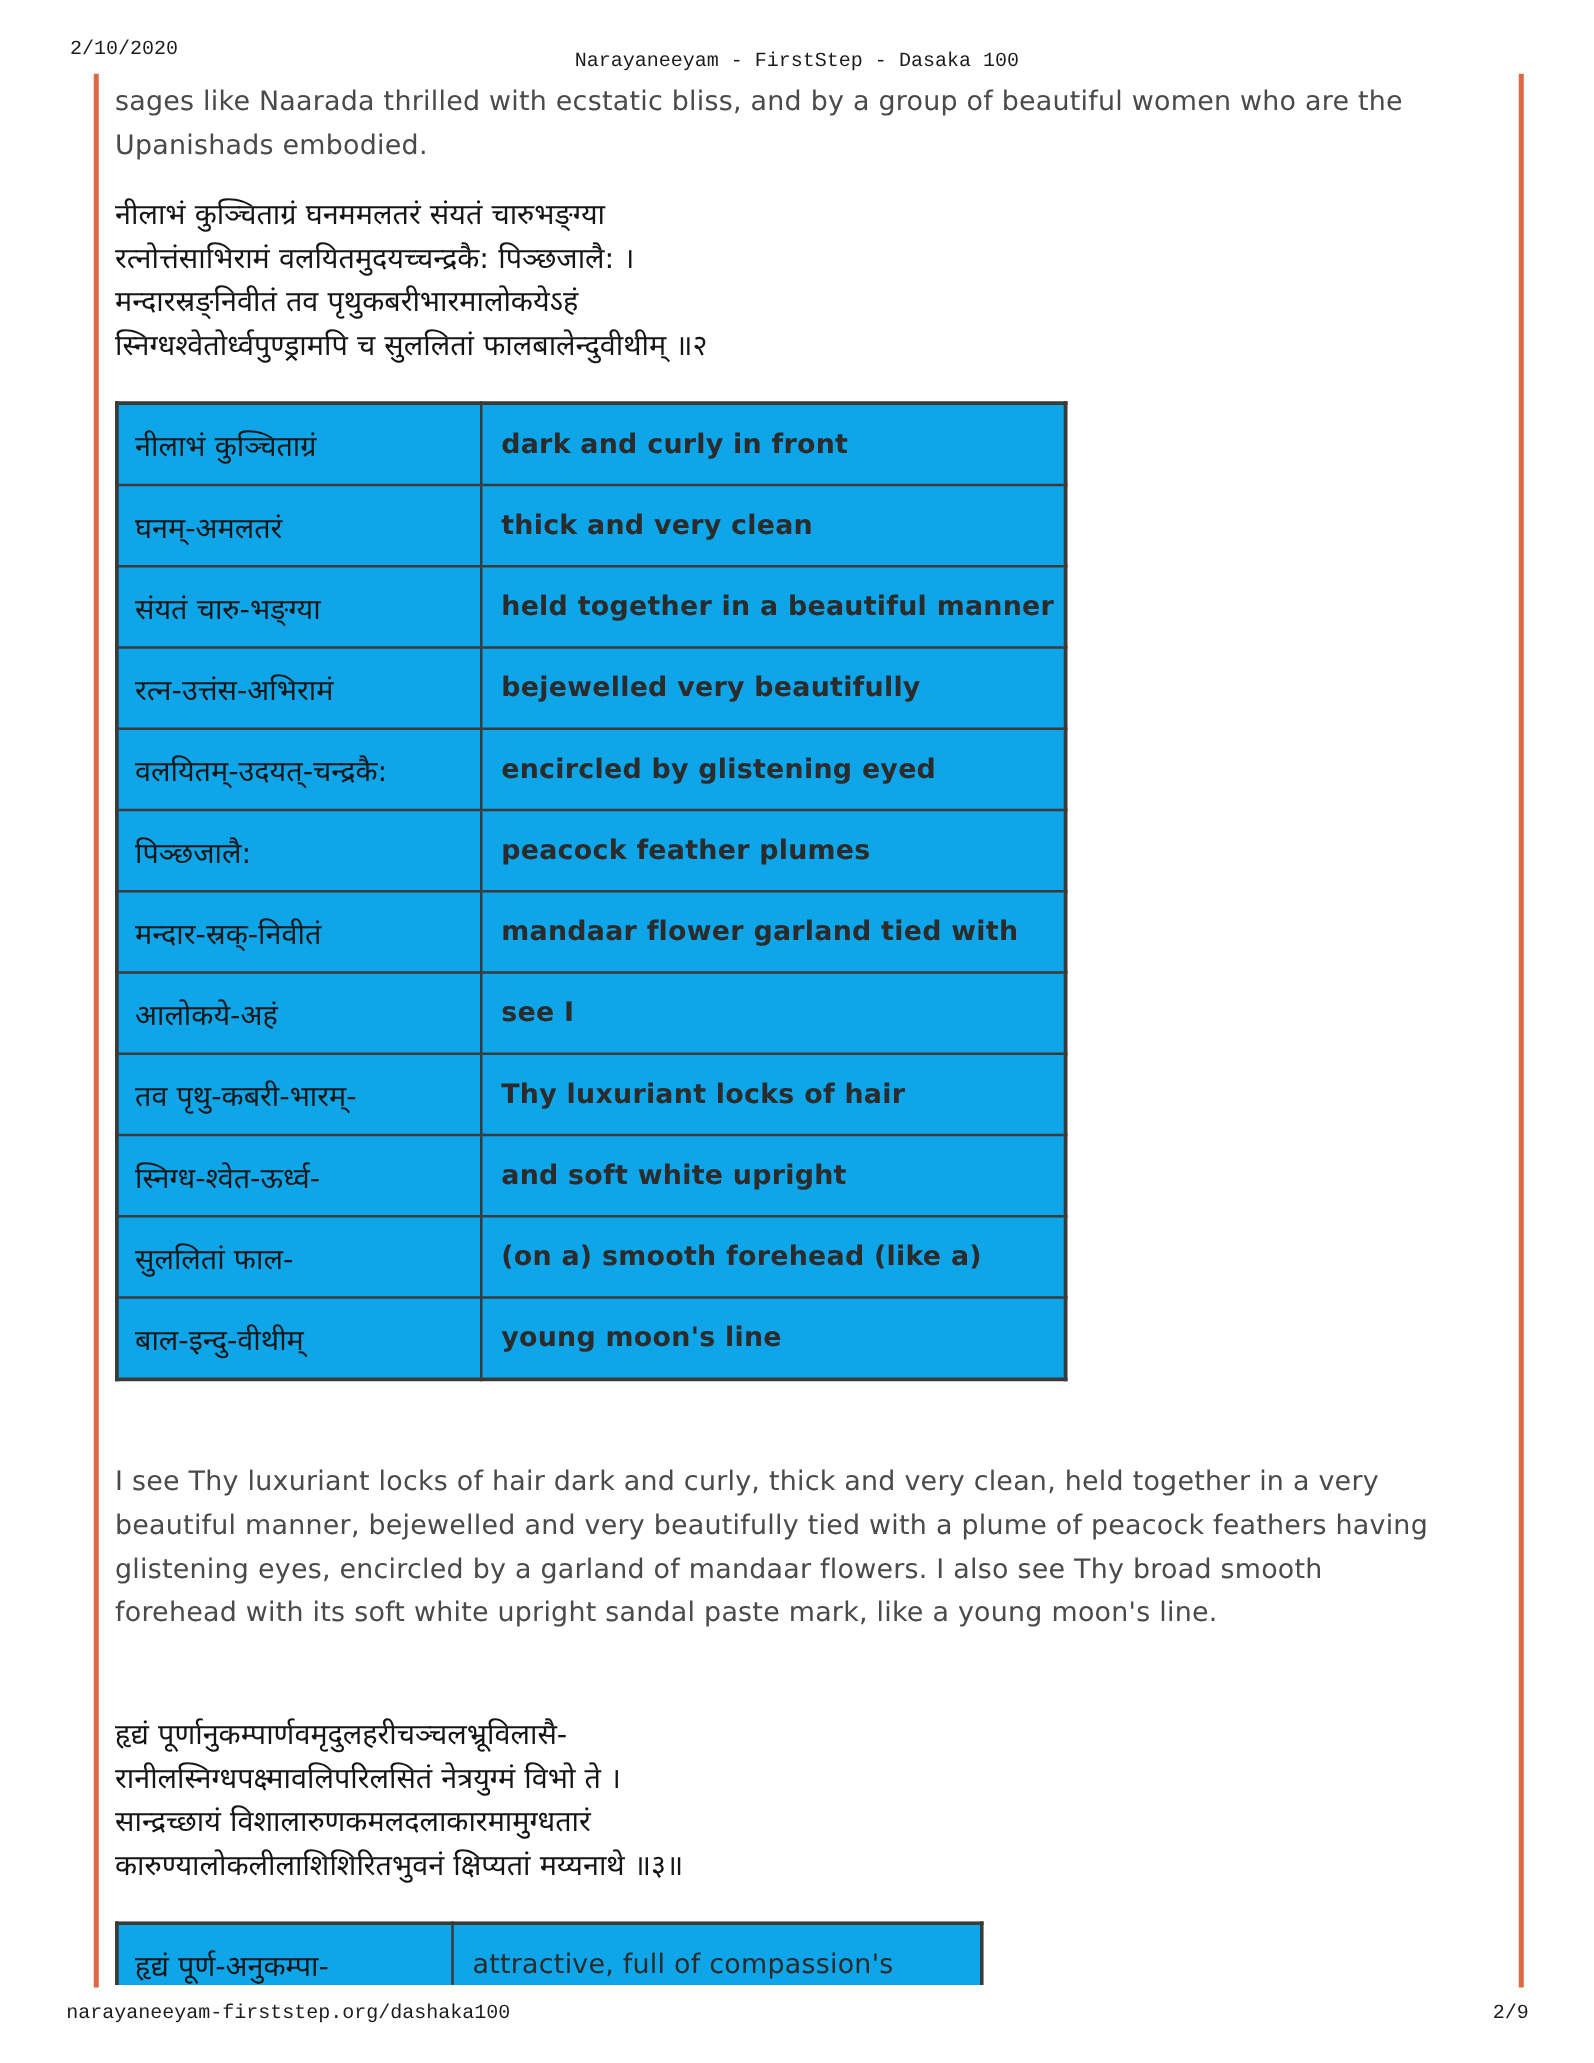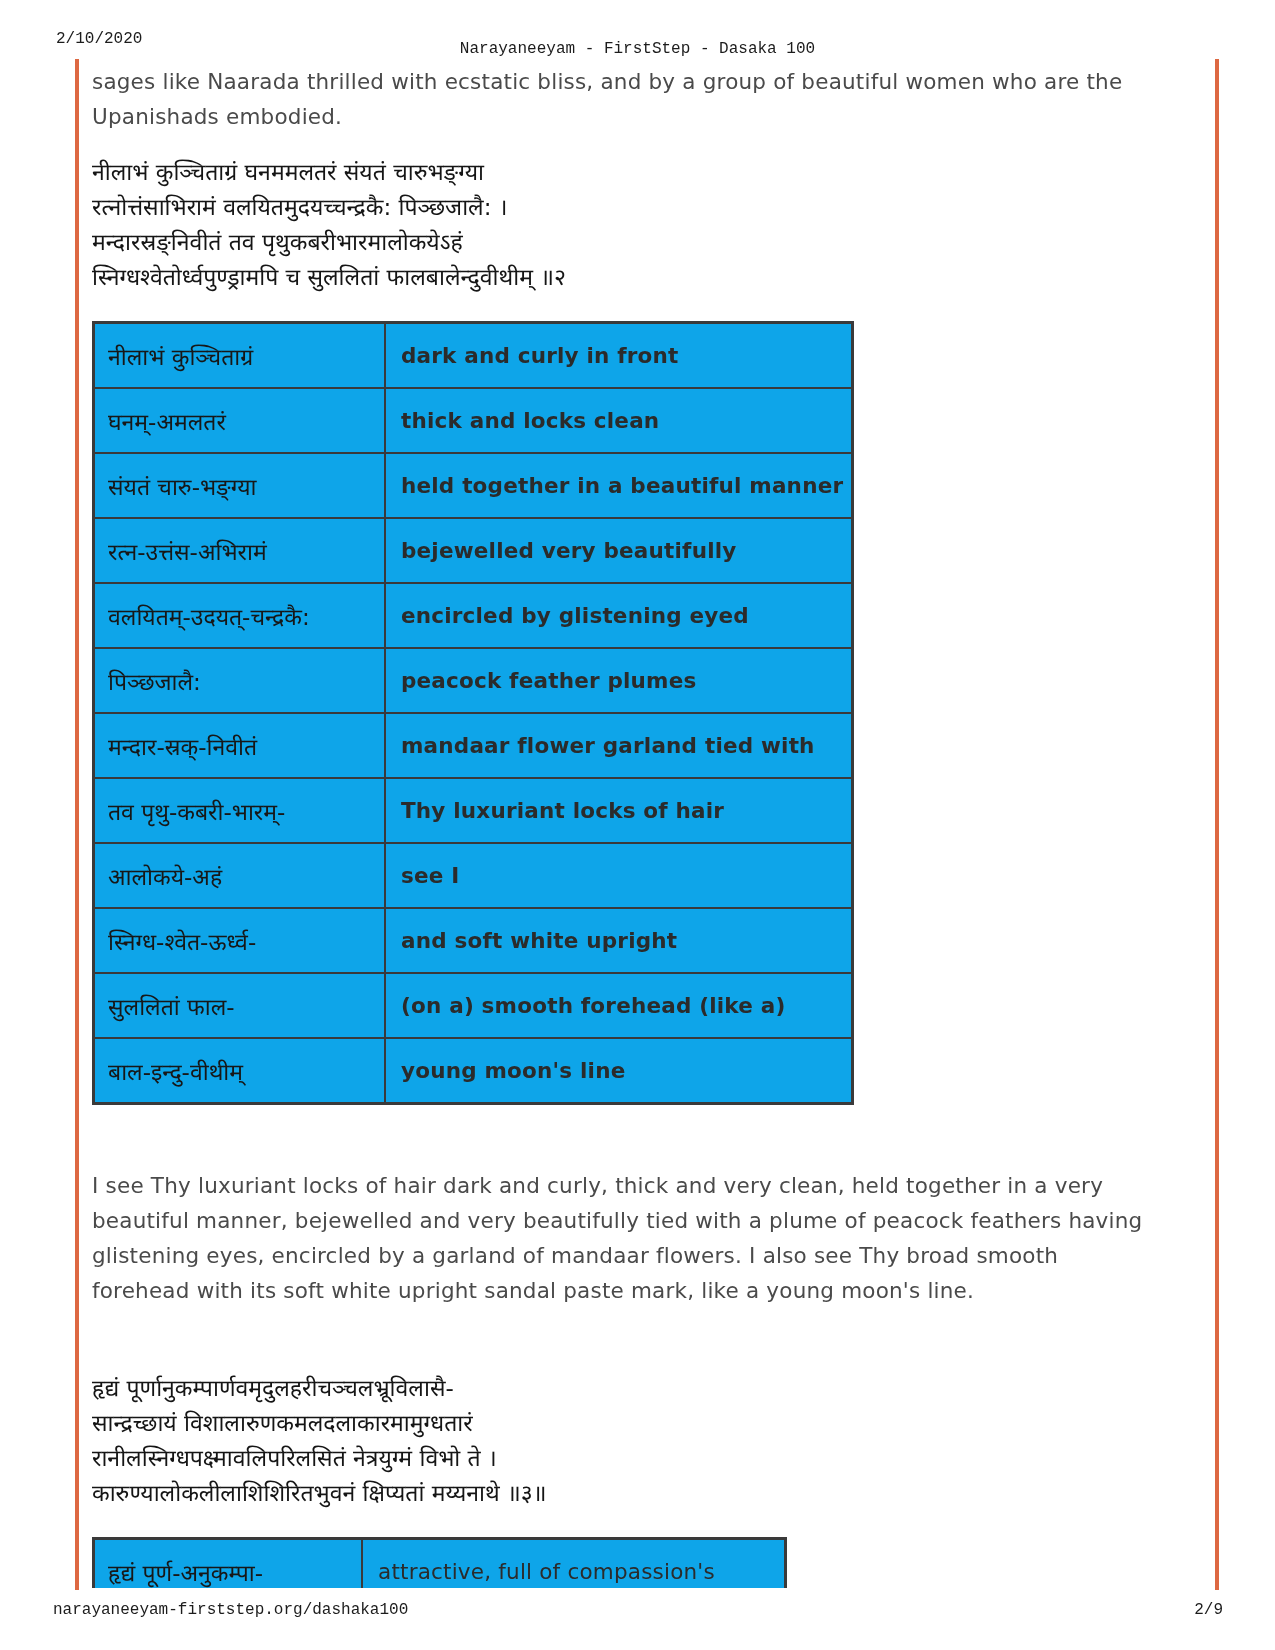--- a/index.html
+++ b/index.html
@@ -74,21 +74,21 @@
 
   <div class="gloss-wrap1">
     <table class="gloss t1">
       <tbody>
         <tr>
           <td class="sa">नीलाभं कुञ्चिताग्रं</td>
           <td class="en">dark and curly in front</td>
         </tr>
         <tr>
           <td class="sa">घनम्-अमलतरं</td>
-          <td class="en">thick and locks clean</td>
+          <td class="en">thick and very clean</td>
         </tr>
         <tr>
           <td class="sa">संयतं चारु-भङ्ग्या</td>
           <td class="en">held together in a beautiful manner</td>
         </tr>
         <tr>
           <td class="sa">रत्न-उत्तंस-अभिरामं</td>
           <td class="en">bejewelled very beautifully</td>
         </tr>
         <tr>
@@ -97,26 +97,26 @@
         </tr>
         <tr>
           <td class="sa">पिञ्छजालै:</td>
           <td class="en">peacock feather plumes</td>
         </tr>
         <tr>
           <td class="sa">मन्दार-स्रक्-निवीतं</td>
           <td class="en">mandaar flower garland tied with</td>
         </tr>
         <tr>
+          <td class="sa">आलोकये-अहं</td>
+          <td class="en">see I</td>
+        </tr>
+        <tr>
           <td class="sa">तव पृथु-कबरी-भारम्-</td>
           <td class="en">Thy luxuriant locks of hair</td>
-        </tr>
-        <tr>
-          <td class="sa">आलोकये-अहं</td>
-          <td class="en">see I</td>
         </tr>
         <tr>
           <td class="sa">स्निग्ध-श्वेत-ऊर्ध्व-</td>
           <td class="en">and soft white upright</td>
         </tr>
         <tr>
           <td class="sa">सुललितां फाल-</td>
           <td class="en">(on a) smooth forehead (like a)</td>
         </tr>
         <tr>
@@ -124,22 +124,22 @@
           <td class="en">young moon's line</td>
         </tr>
       </tbody>
     </table>
   </div>
 
   <div class="para translation">I see Thy luxuriant locks of hair dark and curly, thick and very clean, held together in a very beautiful manner, bejewelled and very beautifully tied with a plume of peacock feathers having glistening eyes, encircled by a garland of mandaar flowers. I also see Thy broad smooth forehead with its soft white upright sandal paste mark, like a young moon's line.</div>
 
   <div class="verse v3">
     <div class="vline">हृद्यं पूर्णानुकम्पार्णवमृदुलहरीचञ्चलभ्रूविलासै-</div>
+    <div class="vline">रानीलस्निग्धपक्ष्मावलिपरिलसितं नेत्रयुग्मं विभो ते ।</div>
     <div class="vline">सान्द्रच्छायं विशालारुणकमलदलाकारमामुग्धतारं</div>
-    <div class="vline">रानीलस्निग्धपक्ष्मावलिपरिलसितं नेत्रयुग्मं विभो ते ।</div>
     <div class="vline">कारुण्यालोकलीलाशिशिरितभुवनं क्षिप्यतां मय्यनाथे ॥३॥</div>
   </div>
 
   <div class="gloss-wrap2">
     <table class="gloss t2">
       <tbody>
         <tr>
           <td class="sa">हृद्यं पूर्ण-अनुकम्पा-</td>
           <td class="en">attractive, full of compassion's</td>
         </tr>

